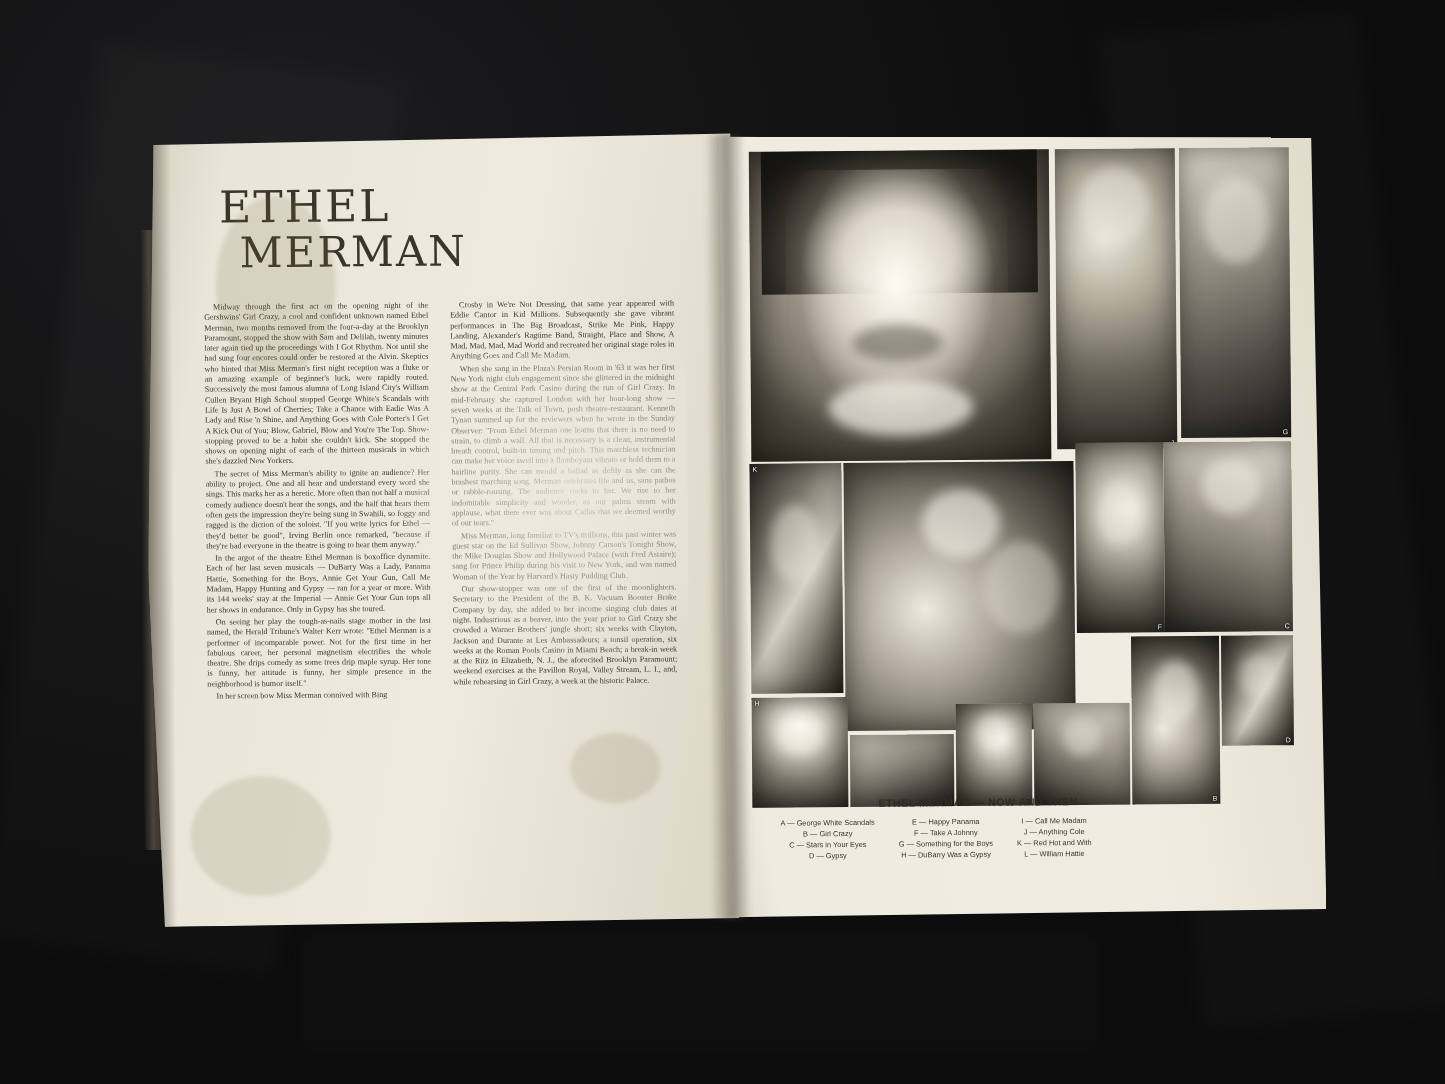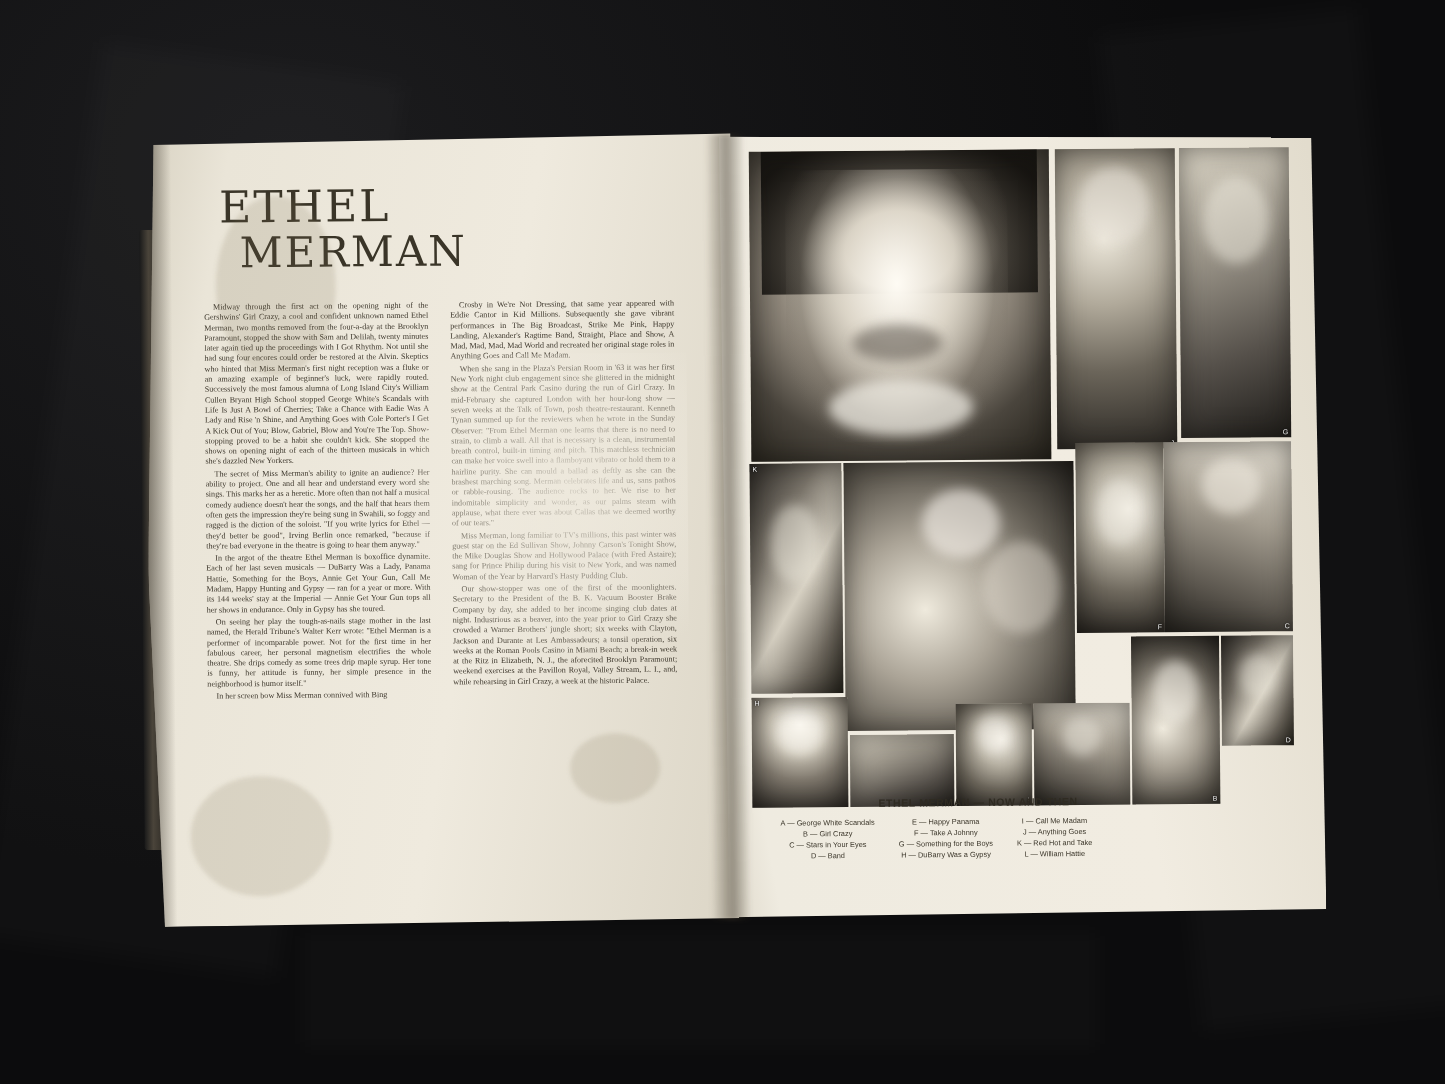--- a/index.html
+++ b/index.html
@@ -207,32 +207,32 @@
         <span class="lbl">D</span>
       </div>
 
       <div class="cap-title">ETHEL MERMAN — NOW AND THEN</div>
 
       <div class="legend">
         <div>
           <div>A — George White Scandals</div>
           <div>B — Girl Crazy</div>
           <div>C — Stars in Your Eyes</div>
-          <div>D — Band</div>
+          <div>D — Gypsy</div>
         </div>
         <div>
           <div>E — Happy Panama</div>
           <div>F — Take A Johnny</div>
           <div>G — Something for the Boys</div>
           <div>H — DuBarry Was a Gypsy</div>
         </div>
         <div>
           <div>I — Call Me Madam</div>
-          <div>J — Anything Goes</div>
-          <div>K — Red Hot and Take</div>
+          <div>J — Anything Cole</div>
+          <div>K — Red Hot and With</div>
           <div>L — William Hattie</div>
         </div>
       </div>
 
     </div>
   </div>
 
   <div class="gutter"></div>
 </div>
 

